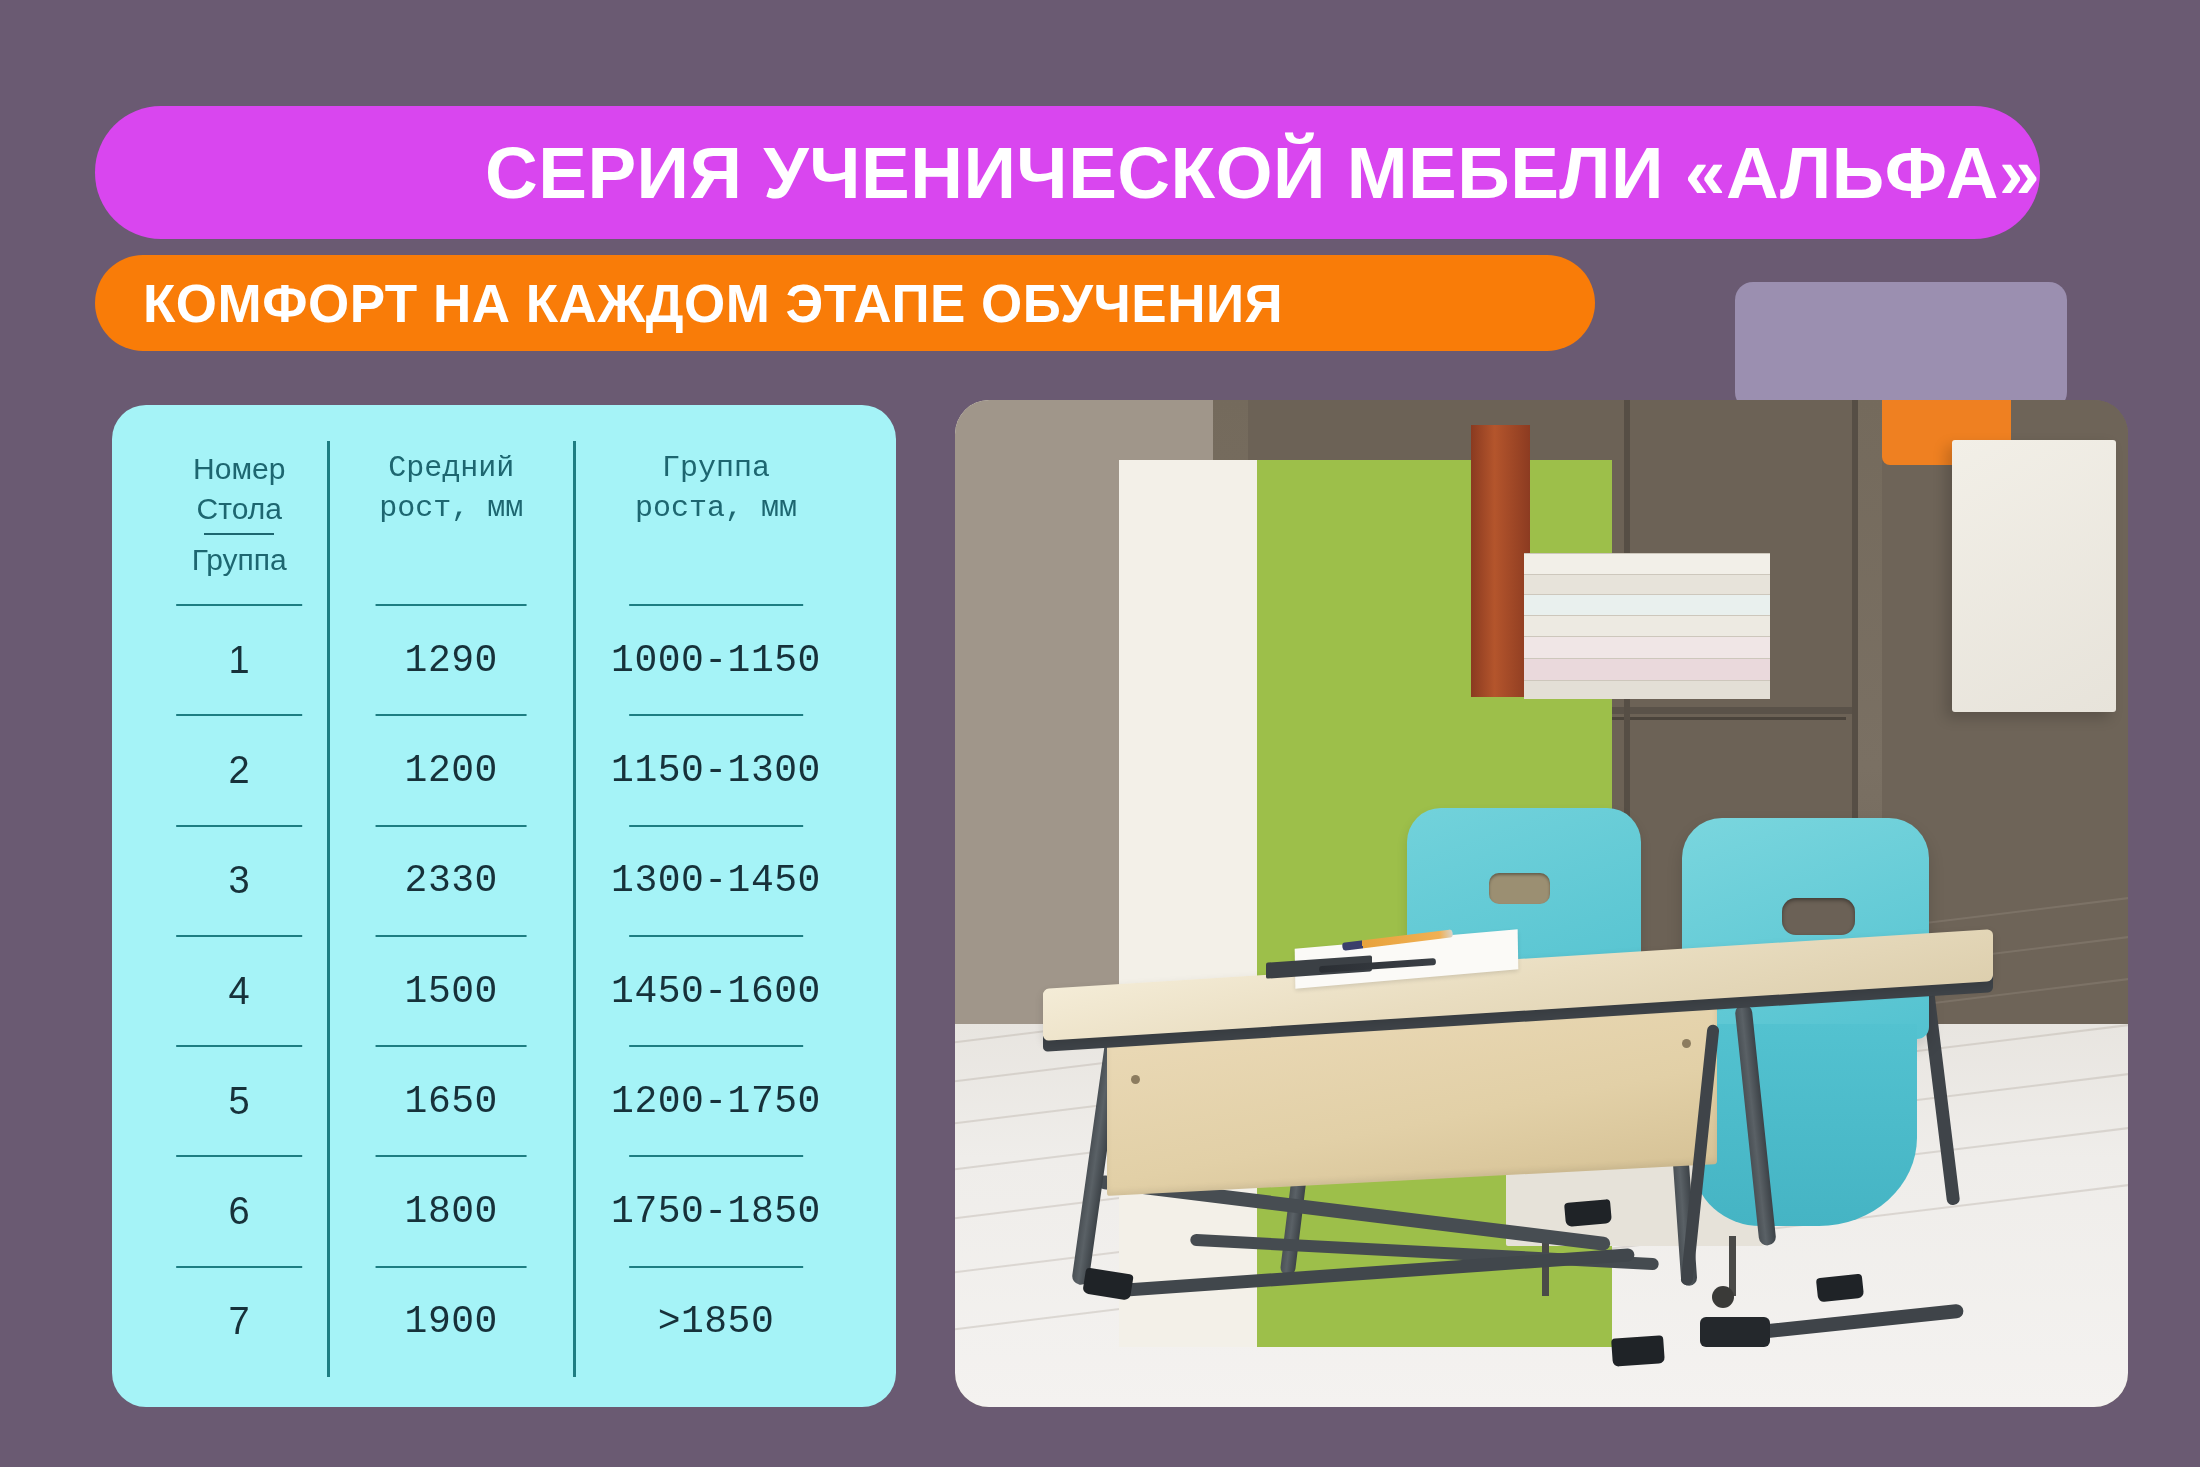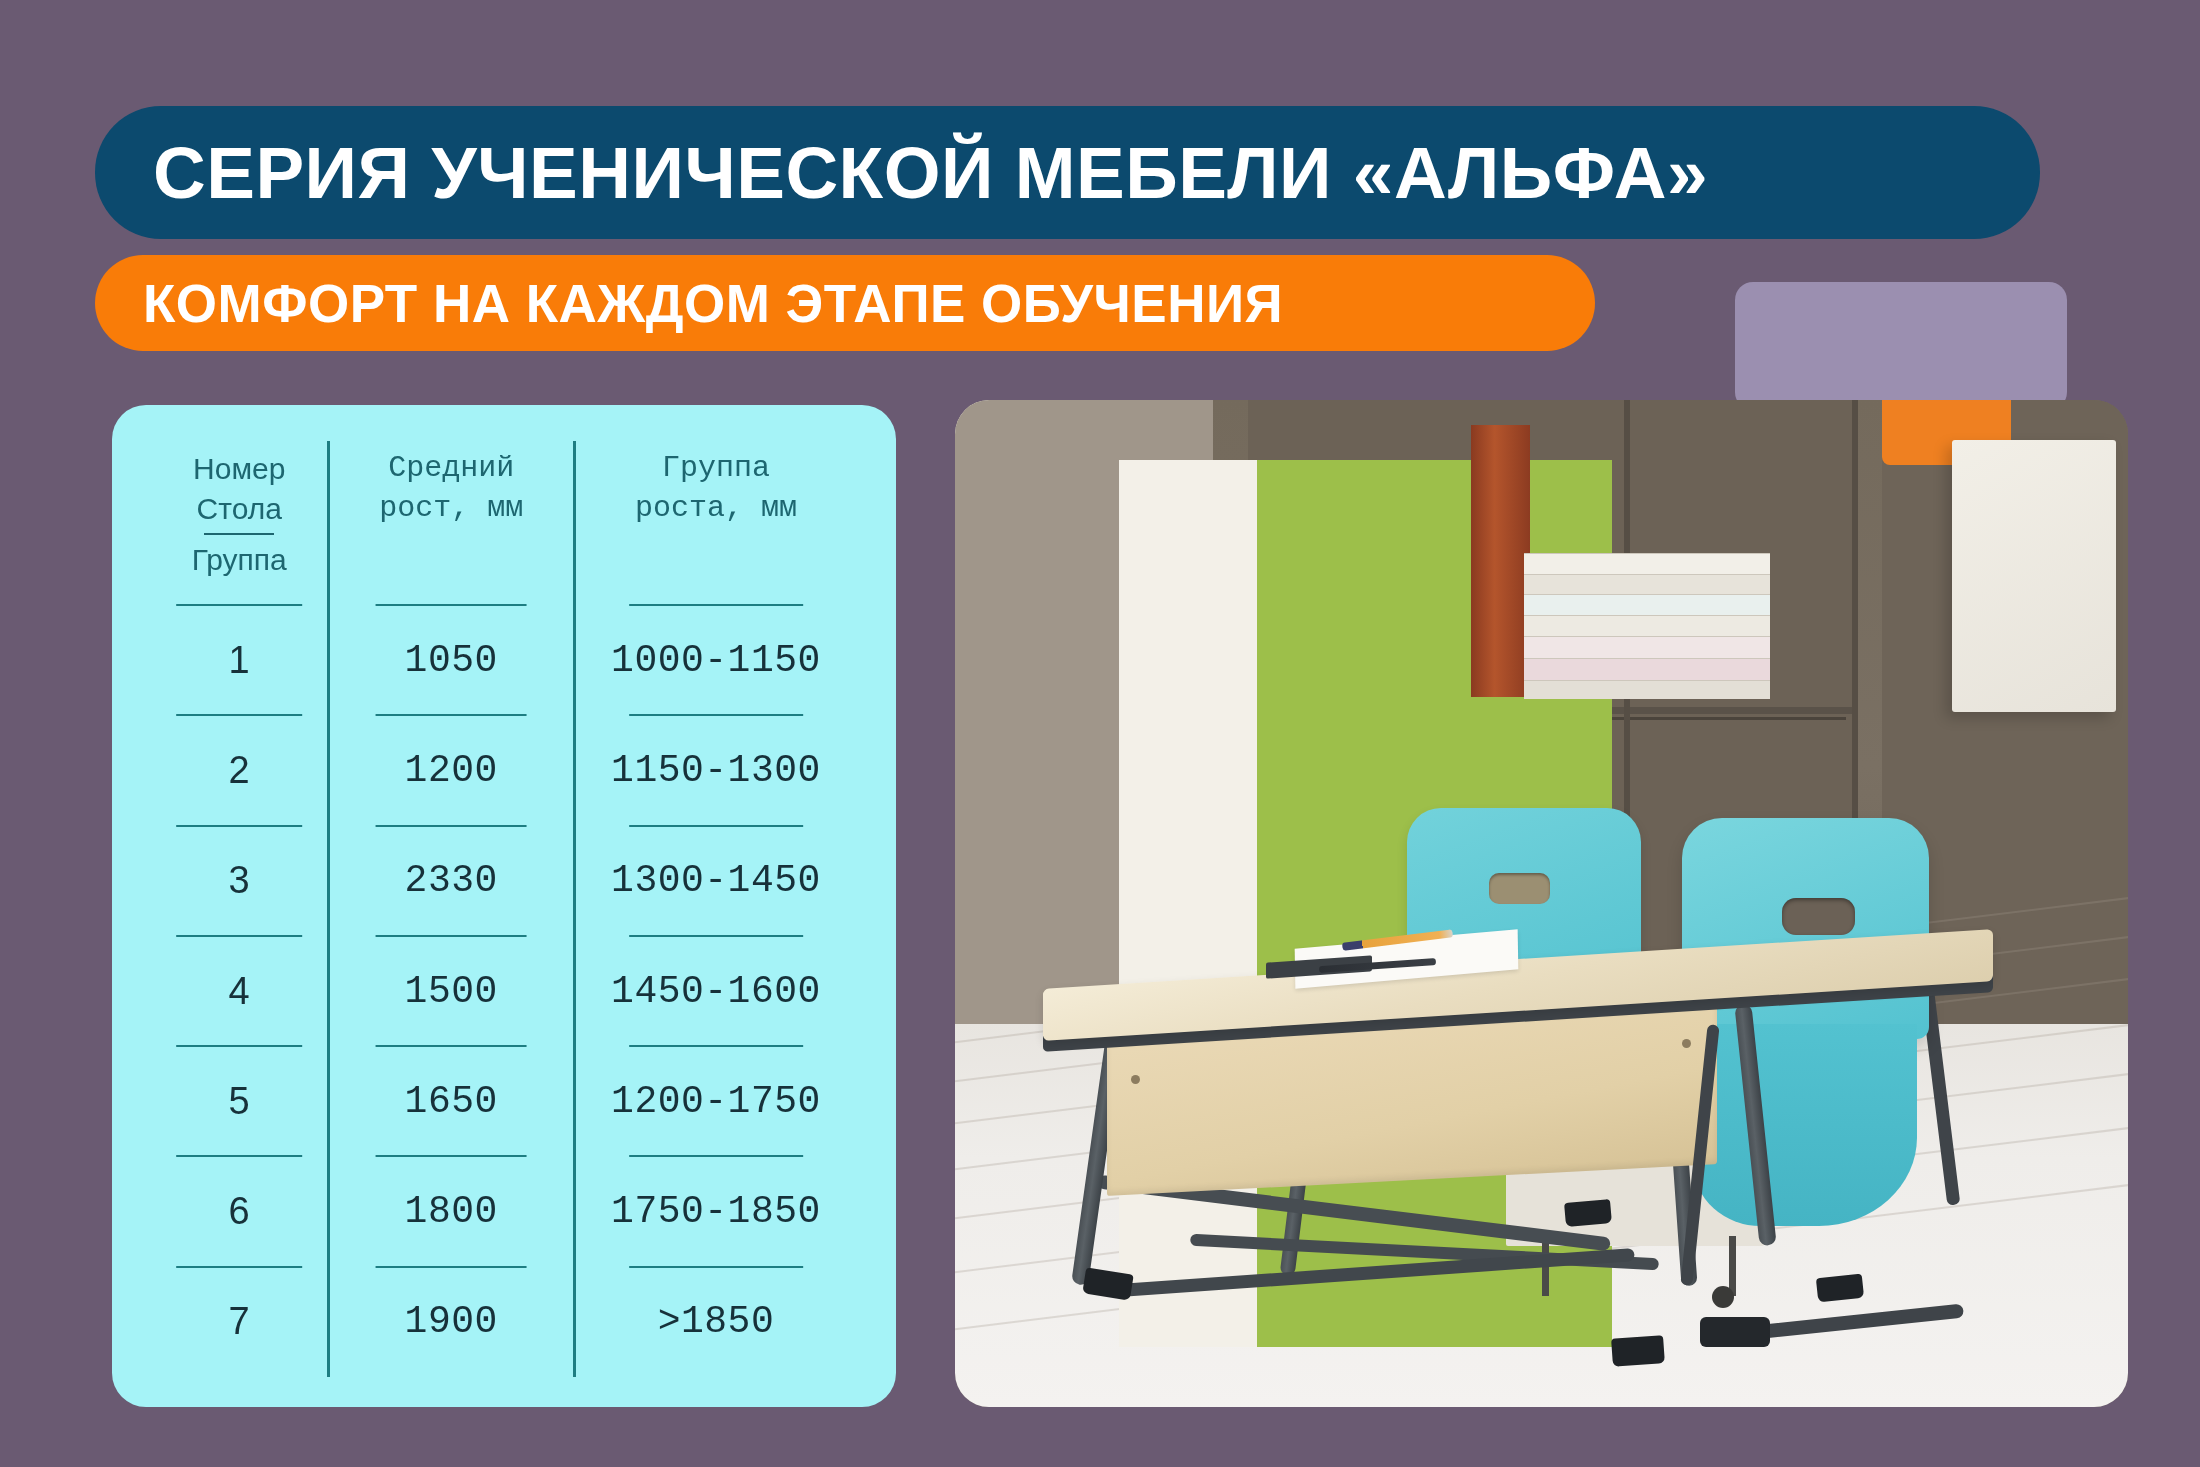--- a/index.html
+++ b/index.html
@@ -27,25 +27,26 @@
     letter-spacing: 0.5px;
     white-space: nowrap;
     overflow: hidden;
   }
 
   #title-banner {
     left: 95px;
     top: 106px;
     width: 1945px;
     height: 133px;
-    background: #0c4a6e;
+    background: #d946ef;
     border-radius: 66px;
     padding-left: 58px;
     font-size: 73px;
     line-height: 1;
+    justify-content: flex-end;
   }
 
   #subtitle-banner {
     left: 95px;
     top: 255px;
     width: 1500px;
     height: 96px;
     background: #f97c08;
     border-radius: 48px;
     padding-left: 48px;
@@ -442,21 +443,21 @@
         </th>
         <th class="col-sep rule-cell">
           <span>Группа</span><br>
           <span>роста, мм</span>
         </th>
       </tr>
     </thead>
     <tbody>
       <tr>
         <td class="rule-cell narrow">1</td>
-        <td class="col-sep rule-cell">1050</td>
+        <td class="col-sep rule-cell">1290</td>
         <td class="col-sep rule-cell">1000-1150</td>
       </tr>
       <tr>
         <td class="rule-cell narrow">2</td>
         <td class="col-sep rule-cell">1200</td>
         <td class="col-sep rule-cell">1150-1300</td>
       </tr>
       <tr>
         <td class="rule-cell narrow">3</td>
         <td class="col-sep rule-cell">2330</td>

